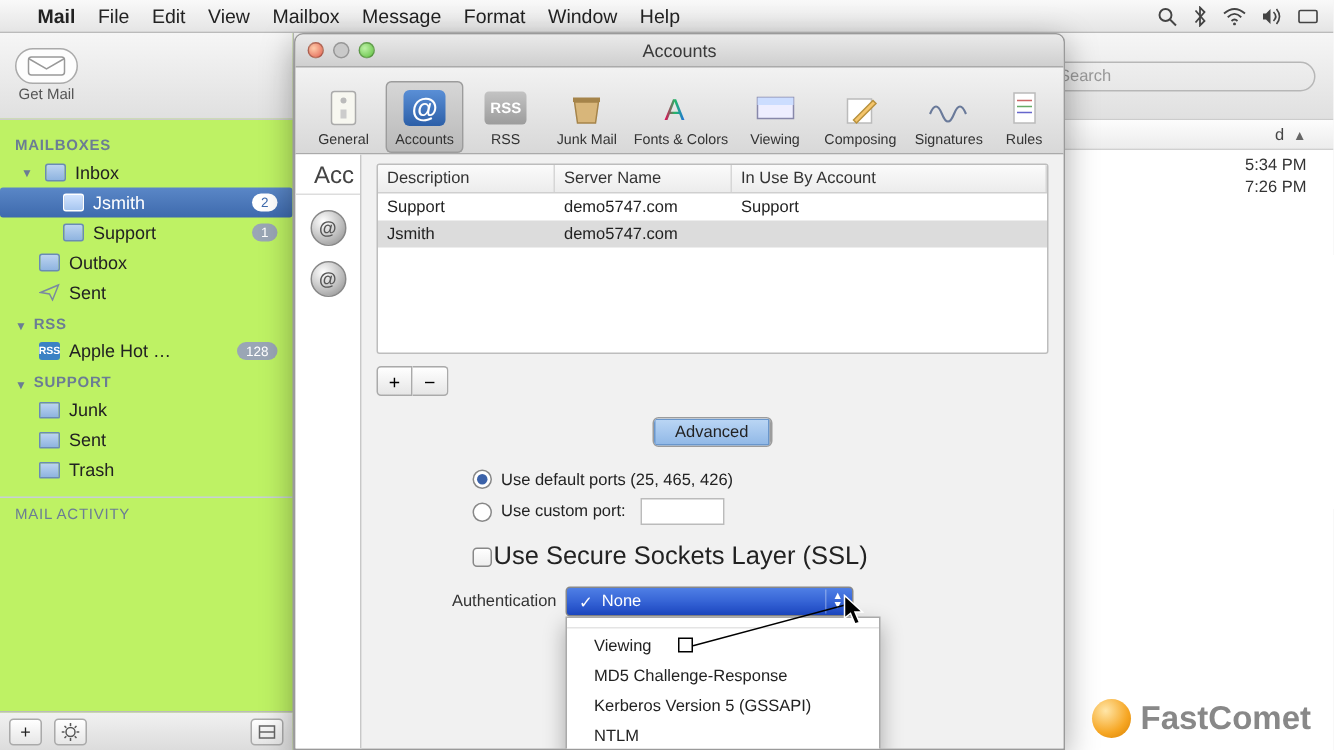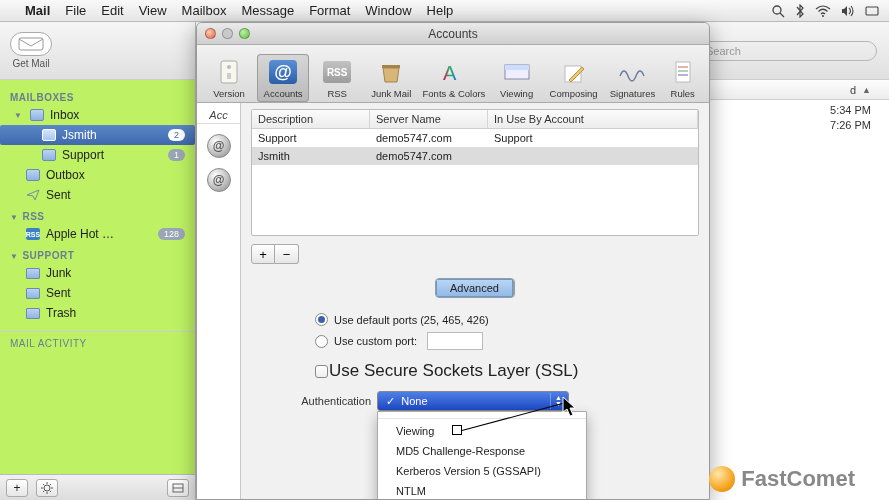--- a/index.html
+++ b/index.html
@@ -61,21 +61,21 @@
 .tbitem.rules { width:42px; }
 .tbitem .ticon { width:32px; height:28px; display:flex; align-items:center; justify-content:center; font-size:18px; }
 .tbitem.active { background:linear-gradient(#d7d7d7,#b8b8b8); box-shadow:inset 0 0 0 1px #9c9c9c; }
 .tbitem .atsym { width:28px; height:24px; border-radius:4px; background:linear-gradient(#5a8fd6,#2c5fa8); color:#fff; display:flex; align-items:center; justify-content:center; font-weight:bold; }
 .tbitem .rssbox { width:28px; height:22px; border-radius:3px; background:linear-gradient(#c3c3c3,#9c9c9c); color:#fff; display:flex; align-items:center; justify-content:center; font-weight:bold; font-size:10px; }
 .tbitem .pencil { width:28px; height:24px; display:flex; align-items:center; justify-content:center; }
 
 
 .prefbody { flex:1; display:flex; background:#f1f1f1; }
 .accounts-col { width:44px; border-right:1px solid #c8c8c8; background:#fff; padding-top:4px; display:flex; flex-direction:column; align-items:center; gap:10px; }
-.accounts-col .acc-head { font-size:11px; color:#444; padding:2px 4px; border-bottom:1px solid #ddd; width:100%; text-align:center;font-style:italic; }
+.accounts-col .acc-head { font-size:16px; color:#444; padding:2px 4px; border-bottom:1px solid #ddd; width:100%; text-align:right; }
 .accounts-col .acc-av { width:24px; height:24px; border-radius:50%; background:radial-gradient(circle at 35% 30%, #fff, #bbb 60%, #888); border:1px solid #888; display:flex; align-items:center; justify-content:center; color:#555; font-weight:bold; }
 
 .prefmain { flex:1; padding:6px 10px 10px; display:flex; flex-direction:column; }
 
 .server-table { border:1px solid #bdbdbd; background:#fff; border-radius:2px; overflow:hidden; }
 .server-table .hdr { display:flex; background:linear-gradient(#fbfbfb,#ececec); border-bottom:1px solid #cfcfcf; font-size:11px; color:#333; }
 .server-table .hdr div { padding:3px 6px; border-right:1px solid #d6d6d6; }
 .server-table .row { display:flex; font-size:11px; }
 .server-table .row div { padding:3px 6px; }
 .server-table .row.selected { background:#dcdcdc; }
@@ -109,21 +109,21 @@
 .auth-button .check { margin-right:6px; }
 .auth-button .end { position:absolute; right:2px; top:1px; bottom:1px; width:16px; border-left:1px solid rgba(255,255,255,.3); display:flex; flex-direction:column; align-items:center; justify-content:center; font-size:7px; line-height:6px; }
 .auth-menu { position:absolute; top:20px; left:0; width:210px; background:#fff; border:1px solid #aaa; border-radius:0 0 4px 4px; box-shadow:0 6px 14px rgba(0,0,0,.3); padding:4px 0; }
 .auth-menu .mi { padding:4px 18px; font-size:11px; color:#222; }
 .auth-menu .mi.sep { border-top:1px solid #e4e4e4; margin-top:2px; padding-top:6px; }
 
 .cursor { position:absolute; width:16px; height:22px; pointer-events:none; z-index:50; }
 .annot-line { position:absolute; border-top:1px solid #000; transform-origin:left center; z-index:40; }
 .annot-box { position:absolute; width:10px; height:10px; border:1px solid #000; z-index:40; }
 
-.watermark { position:absolute; right:34px; bottom:8px; display:flex; align-items:center; gap:6px; font-size:22px; color:#888; font-weight:bold; }
+.watermark { position:absolute; right:15px; bottom:8px; display:flex; align-items:center; gap:6px; font-size:22px; color:#888; font-weight:bold; }
 .watermark .orb { width:26px; height:26px; border-radius:50%; background:radial-gradient(circle at 35% 30%, #ffe6a8, #f6a623 60%, #d67f00); }
 </style>
 </head>
 <body>
 
 <div class="menubar">
   <span class="apple"></span>
   <span class="app">Mail</span>
   <span>File</span>
   <span>Edit</span>
@@ -297,21 +297,21 @@
   </div>
   <div class="prefwin-toolbar">
     <div class="tbitem">
       <div class="ticon">
         <svg width="24" height="26" viewBox="0 0 24 26">
             <rect x="4" y="2" width="16" height="22" rx="2" fill="#f7f7f0" stroke="#aaa"></rect>
             <circle cx="12" cy="8" r="2" fill="#bbb"></circle>
             <rect x="10" y="14" width="4" height="6" fill="#ccc"></rect>
           </svg>
       </div>
-      <span>Version</span>
+      <span>General</span>
     </div>
     <div class="tbitem active">
       <div class="ticon">
           <div class="atsym">@</div>
         </div>
       <span>Accounts</span>
     </div>
     <div class="tbitem">
       <div class="ticon">
           <div class="rssbox">RSS</div>

